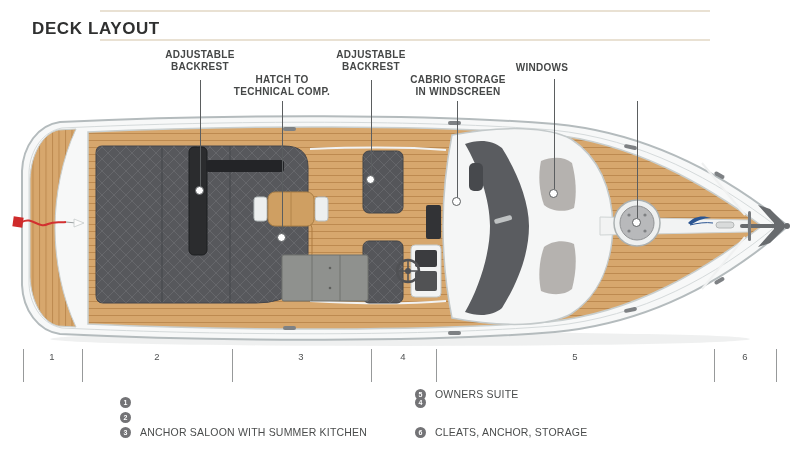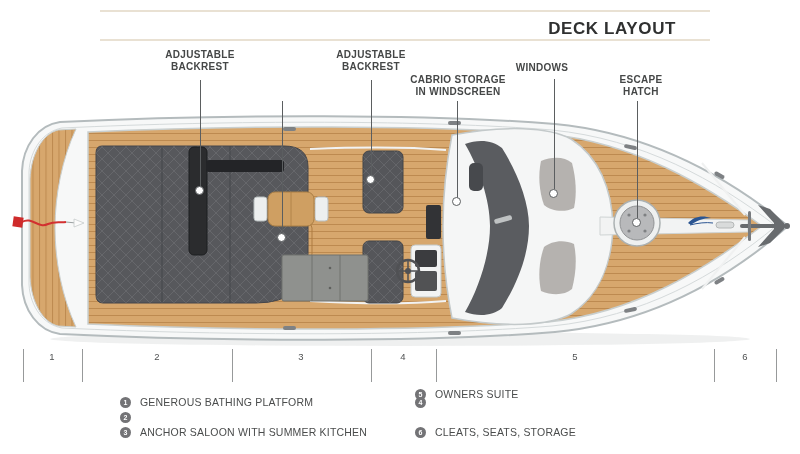--- a/index.html
+++ b/index.html
@@ -2,22 +2,22 @@
 <html><head>
 <meta charset="utf-8">
 <style>
   html,body{margin:0;padding:0;background:#fff;}
   .stage{
     position:relative;width:800px;height:454px;background:#fff;overflow:hidden;
     font-family:"Liberation Sans", sans-serif;
   }
   .hrule{position:absolute;left:100px;width:610px;height:2px;background:#e9e1d3;}
   .page-title{
-    position:absolute;left:0;top:19px;width:676px;text-align:right;
-    font-size:17px;font-weight:700;letter-spacing:.6px;color:#2f3030;
+    position:absolute;left:0;top:19px;width:676px;text-align:left;
+    font-size:17px;font-weight:700;letter-spacing:.6px;color:#2f3030;padding-left:32px;
   }
   .callout{
     position:absolute;width:170px;text-align:center;
     font-size:10px;font-weight:700;letter-spacing:.3px;line-height:11.5px;
     color:#454747;white-space:pre-line;
   }
   .leader{position:absolute;width:1px;background:#5b5e60;z-index:5;}
   .dot{
     position:absolute;width:7px;height:7px;border:1.5px solid #5b5e60;
     border-radius:50%;background:#fff;z-index:6;
@@ -41,27 +41,27 @@
 <body>
 
 <div class="stage">
 
   <div class="hrule" style="top:10px"></div>
   <div class="page-title">DECK LAYOUT</div>
   <div class="hrule" style="top:39px"></div>
 
   <div class="callout" style="left:115px;top:49px">ADJUSTABLE
 BACKREST</div>
+  <div class="callout" style="left:197px;top:74px">HATCH TO
+TECHNICAL COMP.</div>
   <div class="callout" style="left:286px;top:49px">ADJUSTABLE
 BACKREST</div>
   <div class="callout" style="left:373px;top:74px">CABRIO STORAGE
 IN WINDSCREEN</div>
   <div class="callout" style="left:457px;top:62px">WINDOWS</div>
-  <div class="callout" style="left:556px;top:74px">ESCAPE
-HATCH</div>
 
   <div class="leader" style="left:200px;top:80px;height:107px"></div>
   <div class="dot" style="left:195px;top:186px"></div>
   <div class="leader" style="left:282px;top:101px;height:132px"></div>
   <div class="dot" style="left:277px;top:233px"></div>
   <div class="leader" style="left:371px;top:80px;height:96px"></div>
   <div class="dot" style="left:366px;top:175px"></div>
   <div class="leader" style="left:457px;top:101px;height:97px"></div>
   <div class="dot" style="left:452px;top:197px"></div>
   <div class="leader" style="left:554px;top:79px;height:110px"></div>
@@ -203,35 +203,34 @@
     <div class="tick-num" style="left:142px">2</div>
     <div class="tick-num" style="left:286px">3</div>
     <div class="tick-num" style="left:388px">4</div>
     <div class="tick-num" style="left:560px">5</div>
     <div class="tick-num" style="left:730px">6</div>
   </div>
 
   <div>
     <div class="legend-row" style="left:120px;top:397px">
       <span class="legend-badge">1</span>
-      <span class="legend-text">GENEROUS BATHING PLATFORM</span>
     </div>
     <div class="legend-row" style="left:120px;top:412px">
       <span class="legend-badge">2</span>
     </div>
     <div class="legend-row" style="left:120px;top:427px">
       <span class="legend-badge">3</span>
       <span class="legend-text">ANCHOR SALOON WITH SUMMER KITCHEN</span>
     </div>
     <div class="legend-row" style="left:415px;top:397px">
       <span class="legend-badge">4</span>
     </div>
     <div class="legend-row" style="left:415px;top:389px">
       <span class="legend-badge">5</span>
       <span class="legend-text">OWNERS SUITE</span>
     </div>
     <div class="legend-row" style="left:415px;top:427px">
       <span class="legend-badge">6</span>
-      <span class="legend-text">CLEATS, SEATS, STORAGE</span>
+      <span class="legend-text">CLEATS, ANCHOR, STORAGE</span>
     </div>
   </div>
 
 </div>
 
 </body></html>

